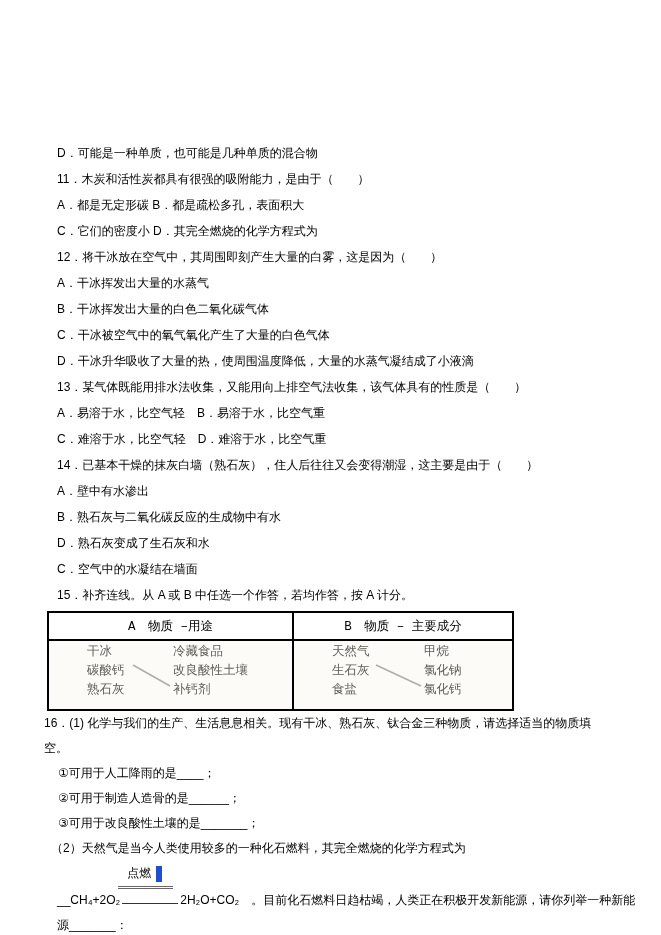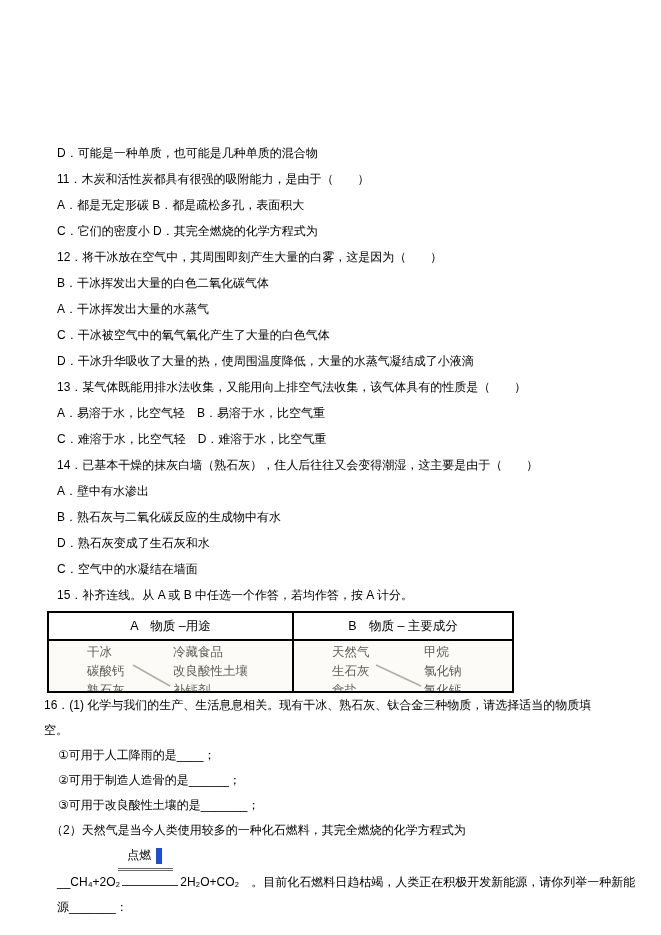--- a/index.html
+++ b/index.html
@@ -25,38 +25,39 @@
   .sec2 .line{line-height:25px;}
   .outdent{padding-left:44px;}
   .indent2{padding-left:51px;}
   .blank-line{padding-left:58px;}
 
   
   table.match-table{
     border-collapse:collapse;
     margin:3px 0 0 47px;
     table-layout:fixed;
+    font-family:Liberation Mono, monospace;
   }
   table.match-table th,
   table.match-table td{
     border:2px solid #000;
     padding:0;
   }
   table.match-table th{
     height:26px;
     font-weight:normal;
     font-size:12.5px;
     text-align:center;
     background:#ffffff;
   }
   .col-a{width:243px;}
   .col-b{width:218px;}
   .match-cell{
     position:relative;
-    height:50px;
+    height:68px;
     background:#fcfbf8;
     overflow:hidden;
   }
   .mcol{position:absolute;top:2px;}
   .mcol .titem{
     height:19px;line-height:19px;
     font-size:12.5px;
     color:#5e5c55;
     white-space:nowrap;
   }
@@ -93,22 +94,22 @@
 
 <div class="page">
   <div class="content">
 
     <div id="pre-lines">
         <p class="line">D．可能是一种单质，也可能是几种单质的混合物</p>
         <p class="line">11．木炭和活性炭都具有很强的吸附能力，是由于（　　）</p>
         <p class="line">A．都是无定形碳 B．都是疏松多孔，表面积大</p>
         <p class="line">C．它们的密度小 D．其完全燃烧的化学方程式为</p>
         <p class="line">12．将干冰放在空气中，其周围即刻产生大量的白雾，这是因为（　　）</p>
+        <p class="line">A．干冰挥发出大量的水蒸气</p>
         <p class="line">B．干冰挥发出大量的白色二氧化碳气体</p>
-        <p class="line">A．干冰挥发出大量的水蒸气</p>
         <p class="line">C．干冰被空气中的氧气氧化产生了大量的白色气体</p>
         <p class="line">D．干冰升华吸收了大量的热，使周围温度降低，大量的水蒸气凝结成了小液滴</p>
         <p class="line">13．某气体既能用排水法收集，又能用向上排空气法收集，该气体具有的性质是（　　）</p>
         <p class="line">A．易溶于水，比空气轻　B．易溶于水，比空气重</p>
         <p class="line">C．难溶于水，比空气轻　D．难溶于水，比空气重</p>
         <p class="line">14．已基本干燥的抹灰白墙（熟石灰），住人后往往又会变得潮湿，这主要是由于（　　）</p>
         <p class="line">A．壁中有水渗出</p>
         <p class="line">B．熟石灰与二氧化碳反应的生成物中有水</p>
         <p class="line">D．熟石灰变成了生石灰和水</p>
         <p class="line">C．空气中的水凝结在墙面</p>

